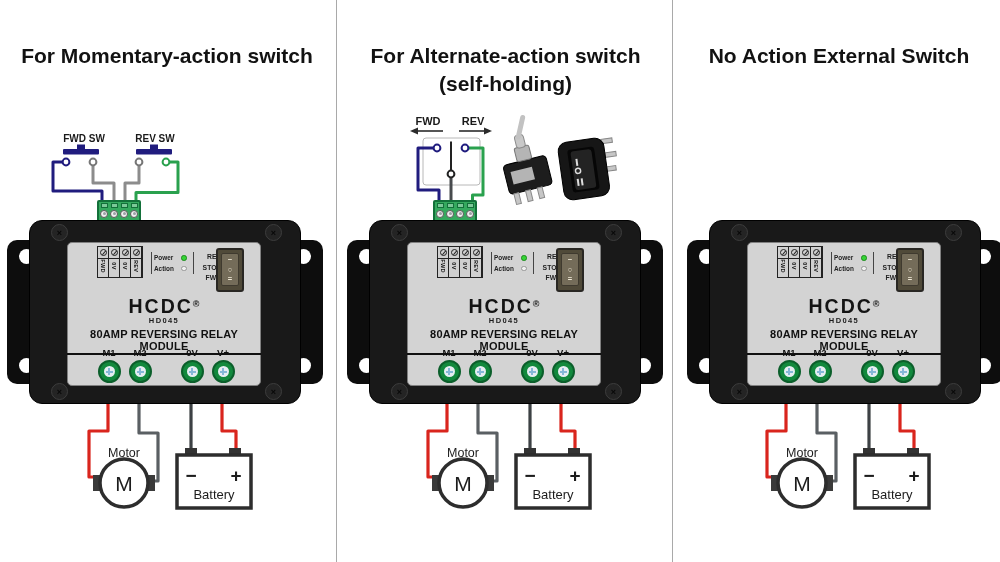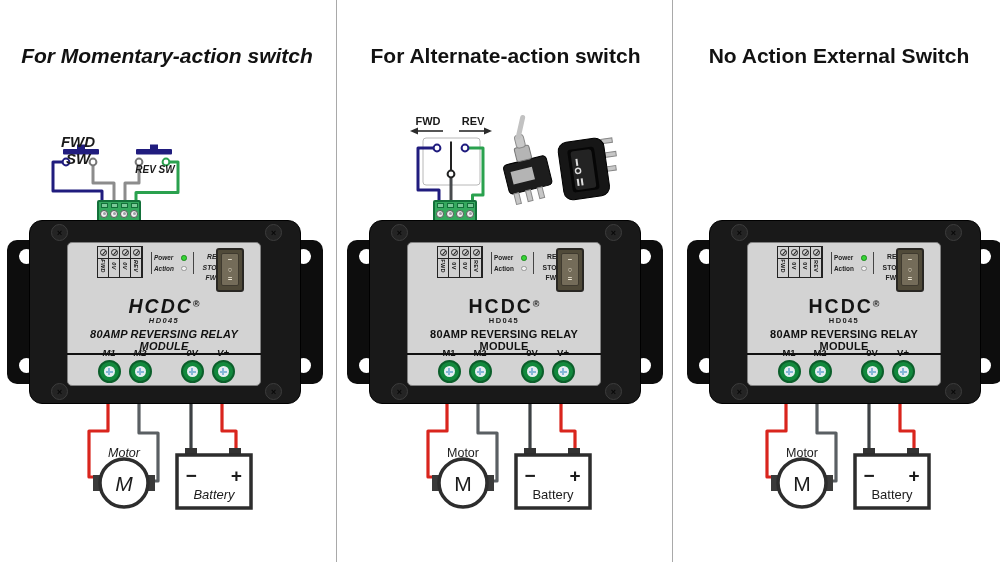--- a/index.html
+++ b/index.html
@@ -70,42 +70,42 @@
   .ovl{position:absolute;text-align:center;color:#1c1c1c;}
 </style>
 </head>
 <body>
 
 <div class="stage">
 
   <div class="divider" style="left:336px;"></div>
   <div class="divider" style="left:672px;"></div>
 
-  <div class="panel" style="left:0;width:334px;font-style:italic;">
+  <div class="panel" style="left:0;width:334px;">
     <div class="title">
       <div>For Momentary-action switch</div>
     </div>
 
     <div class="abs" style="left:0;top:128px;width:334px;height:95px;">
       <svg width="334" height="95" viewBox="0 0 334 95">
         <polyline points="62.5,34 53,34 53,63 102,63 102,74" fill="none" stroke="#201c7e" stroke-width="3" stroke-linejoin="round"></polyline>
         <polyline points="93,37.5 93,55 114,55 114,74" fill="none" stroke="#8c8c8c" stroke-width="3" stroke-linejoin="round"></polyline>
         <polyline points="139,37.5 139,55 125,55 125,74" fill="none" stroke="#8c8c8c" stroke-width="3" stroke-linejoin="round"></polyline>
         <polyline points="169.5,34 178,34 178,64.5 136,64.5 136,74" fill="none" stroke="#2aa14e" stroke-width="3" stroke-linejoin="round"></polyline>
         <rect x="63" y="21" width="36" height="5.5" rx="1" fill="#201c7e"></rect>
         <rect x="77" y="16.5" width="8" height="4.5" fill="#201c7e"></rect>
         <circle cx="66" cy="34" r="3.4" fill="#fff" stroke="#201c7e" stroke-width="2"></circle>
         <circle cx="93" cy="34" r="3.4" fill="#fff" stroke="#777" stroke-width="2"></circle>
         <rect x="136" y="21" width="36" height="5.5" rx="1" fill="#201c7e"></rect>
         <rect x="150" y="16.5" width="8" height="4.5" fill="#201c7e"></rect>
         <circle cx="139" cy="34" r="3.4" fill="#fff" stroke="#777" stroke-width="2"></circle>
         <circle cx="166" cy="34" r="3.4" fill="#fff" stroke="#2aa14e" stroke-width="2"></circle>
       </svg>
-      <div class="lbl" style="left:48px;top:5px;width:60px;font-size:15px;">FWD SW</div>
-      <div class="lbl" style="left:125px;top:5px;width:60px;font-size:10px;margin-top:31px;">REV SW</div>
+      <div class="lbl" style="left:54px;top:5px;width:60px;font-size:10px;">FWD SW</div>
+      <div class="lbl" style="left:125px;top:5px;width:60px;font-size:10px;">REV SW</div>
     </div>
 
     <div class="tblock" style="left:97px;top:200px;">
       <div class="tcol">
           <span class="tslot"></span>
           <span class="tscrew">
             <i></i>
           </span>
         </div>
       <div class="tcol">
@@ -242,20 +242,21 @@
               <i class="v"></i>
             </span>
           </div>
   </div>
 </div>
   </div>
 
   <div class="panel" style="left:339px;width:333px;">
     <div class="title">
       <div>For Alternate-action switch</div>
+      <div>(self-holding)</div>
     </div>
 
     <div class="abs" style="left:0;top:112px;width:333px;height:110px;">
       <svg width="333" height="110" viewBox="0 0 333 110">
         <rect x="84" y="26" width="57" height="47" rx="3" fill="#ffffff" stroke="#b8b8b8"></rect>
         <line x1="74" y1="19" x2="104" y2="19" stroke="#2b2b2b" stroke-width="1.6"></line>
         <polygon points="71,19 79,15.5 79,22.5" fill="#2b2b2b"></polygon>
         <line x1="120" y1="19" x2="150" y2="19" stroke="#2b2b2b" stroke-width="1.6"></line>
         <polygon points="153,19 145,15.5 145,22.5" fill="#2b2b2b"></polygon>
         <polyline points="94.5,36 79,36 79,78 100,78 100,89" fill="none" stroke="#201c7e" stroke-width="3" stroke-linejoin="round"></polyline>

